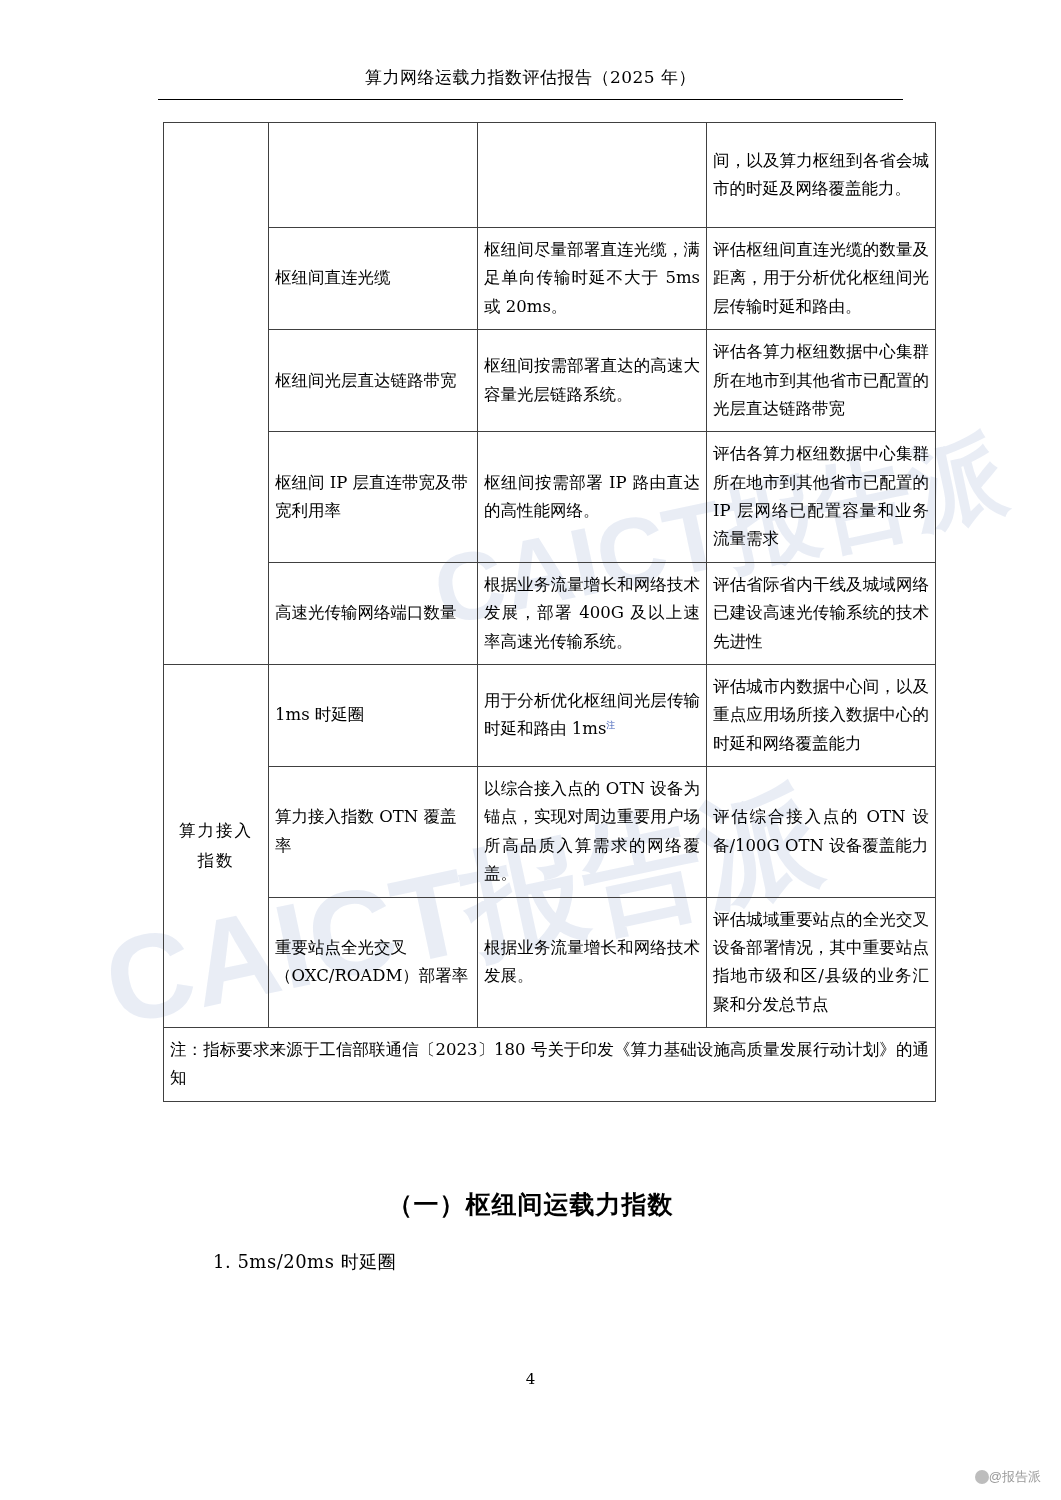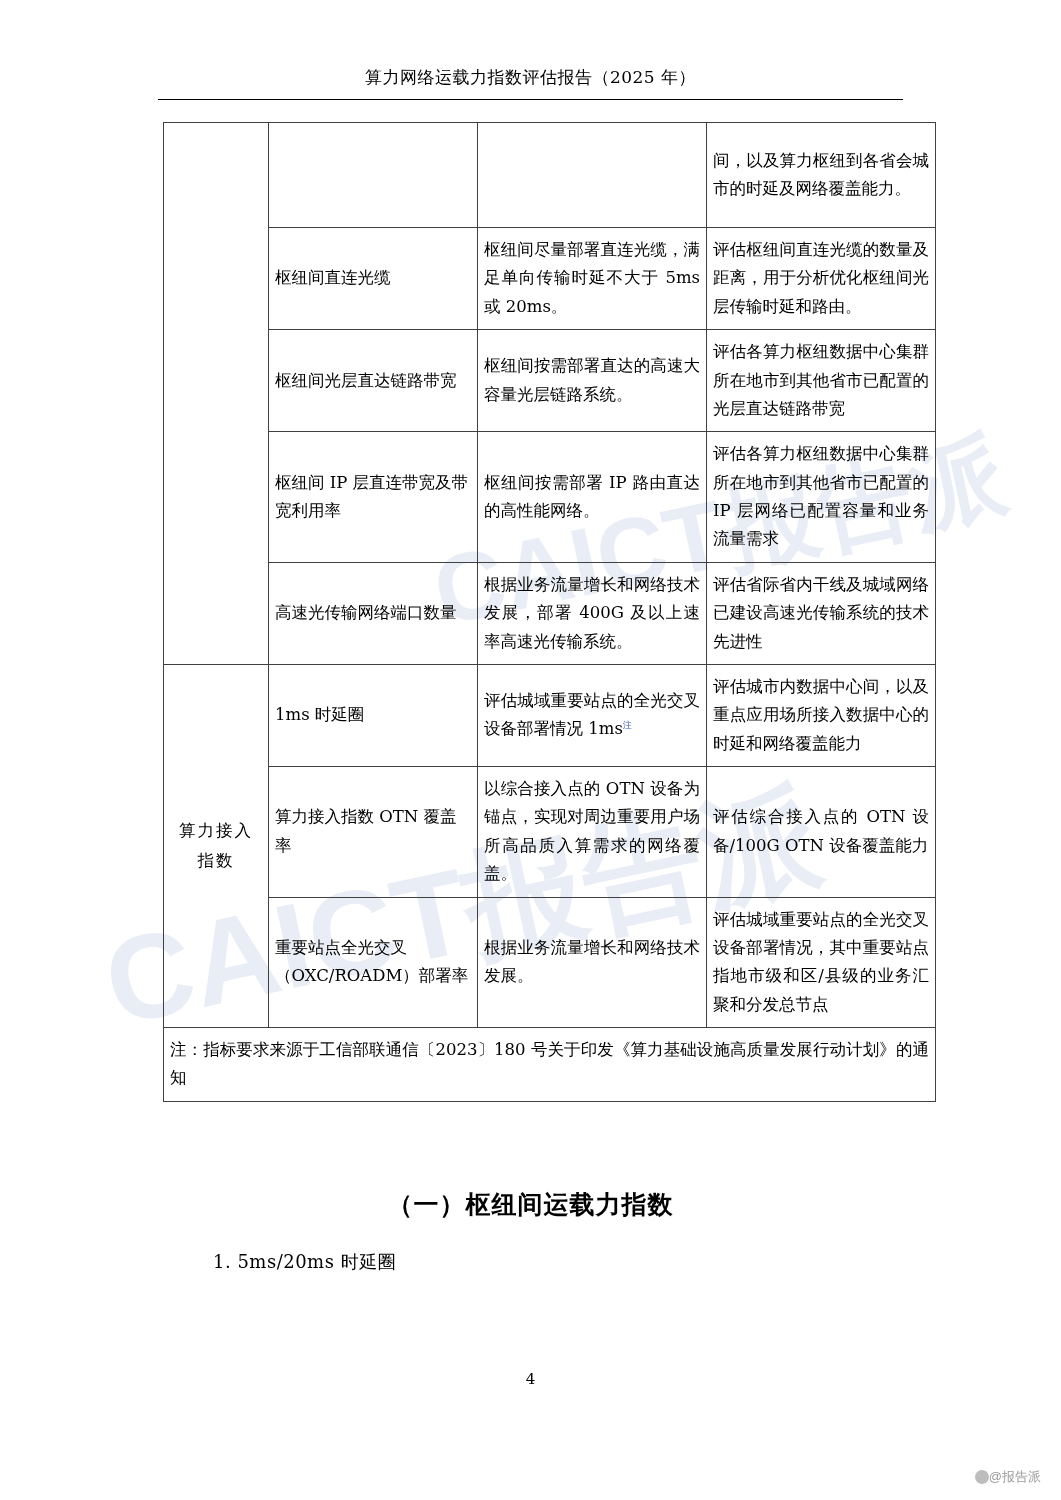--- a/index.html
+++ b/index.html
@@ -191,21 +191,21 @@
         <td class="col-b">高速光传输网络端口数量</td>
         <td class="col-c">根据业务流量增长和网络技术发展，部署 400G 及以上速率高速光传输系统。</td>
         <td class="col-d">评估省际省内干线及城域网络已建设高速光传输系统的技术先进性</td>
       </tr>
 
       <tr>
         <td class="col-a" rowspan="3">
           <span class="cat-label">算力接入指数</span>
         </td>
         <td class="col-b">1ms 时延圈</td>
-        <td class="col-c"><span>评估城域重要站点的全光交叉设备部署情况 1ms</span><sup class="ann">注</sup></td>
+        <td class="col-c"><span>用于分析优化枢纽间光层传输时延和路由 1ms</span><sup class="ann">注</sup></td>
         <td class="col-d">评估城市内数据中心间，以及重点应用场所接入数据中心的时延和网络覆盖能力</td>
       </tr>
       <tr>
         <td class="col-b">算力接入指数 OTN 覆盖率</td>
         <td class="col-c">以综合接入点的 OTN 设备为锚点，实现对周边重要用户场所高品质入算需求的网络覆盖。</td>
         <td class="col-d">评估综合接入点的 OTN 设备/100G OTN 设备覆盖能力</td>
       </tr>
       <tr>
         <td class="col-b">重要站点全光交叉（OXC/ROADM）部署率</td>
         <td class="col-c">根据业务流量增长和网络技术发展。</td>

